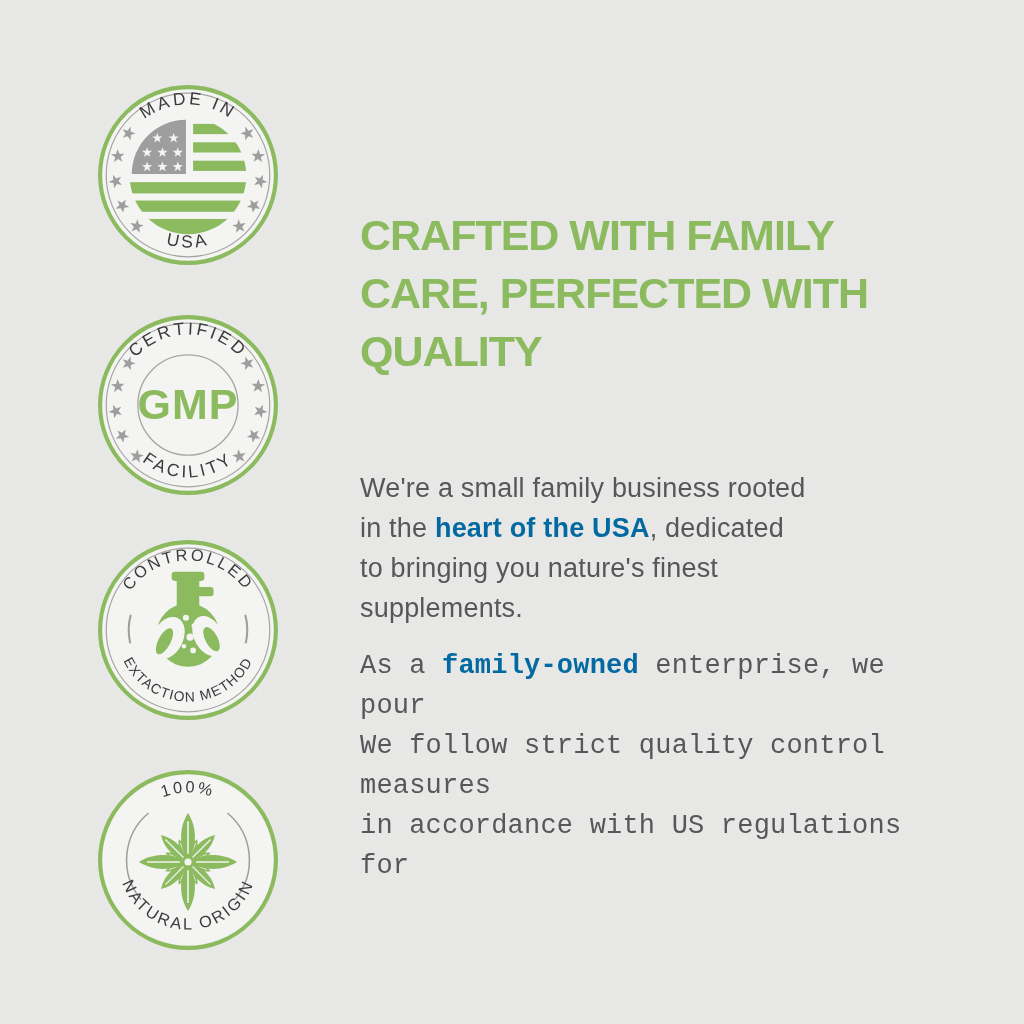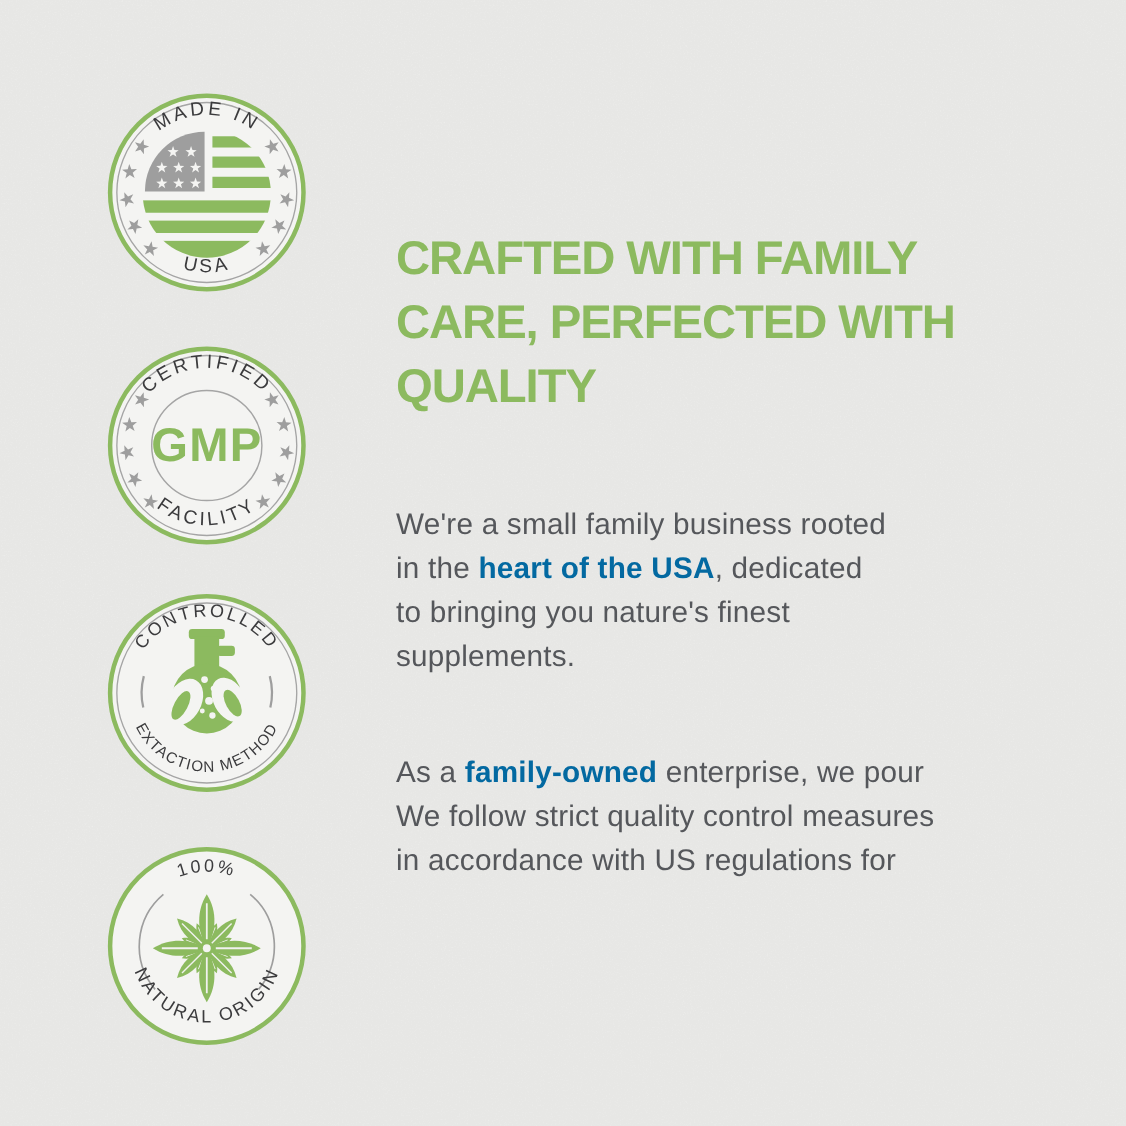--- a/index.html
+++ b/index.html
@@ -16,22 +16,22 @@
   #badge-4{top:768px;}
   .heading{
     position:absolute;left:360px;top:206px;width:610px;
     font-size:43px;line-height:58px;font-weight:700;letter-spacing:-1px;
     color:#8cba5f;
   }
   .para{
     position:absolute;left:360px;width:600px;
     font-size:27px;line-height:40px;letter-spacing:.2px;color:#55575b;
   }
-  #para-1{top:456px;}
-  #para-2{top:682px;}
+  #para-1{top:468px;}
+  #para-2{top:646px;font-family:Liberation Mono, monospace;}
   .hl{color:#0369a1;font-weight:700;}
   svg text{font-family:"Liberation Sans",sans-serif;}
   .arc{fill:#3b3b3d;font-weight:500;}
   .arc-lg{font-size:17px;letter-spacing:3px;}
   .arc-md{font-size:16px;letter-spacing:2.4px;}
   .arc-sm{font-size:13.5px;letter-spacing:1.2px;}
   .gmp-text{font-size:42px;font-weight:700;letter-spacing:1px;}
 </style>
 </head>
 <body>

